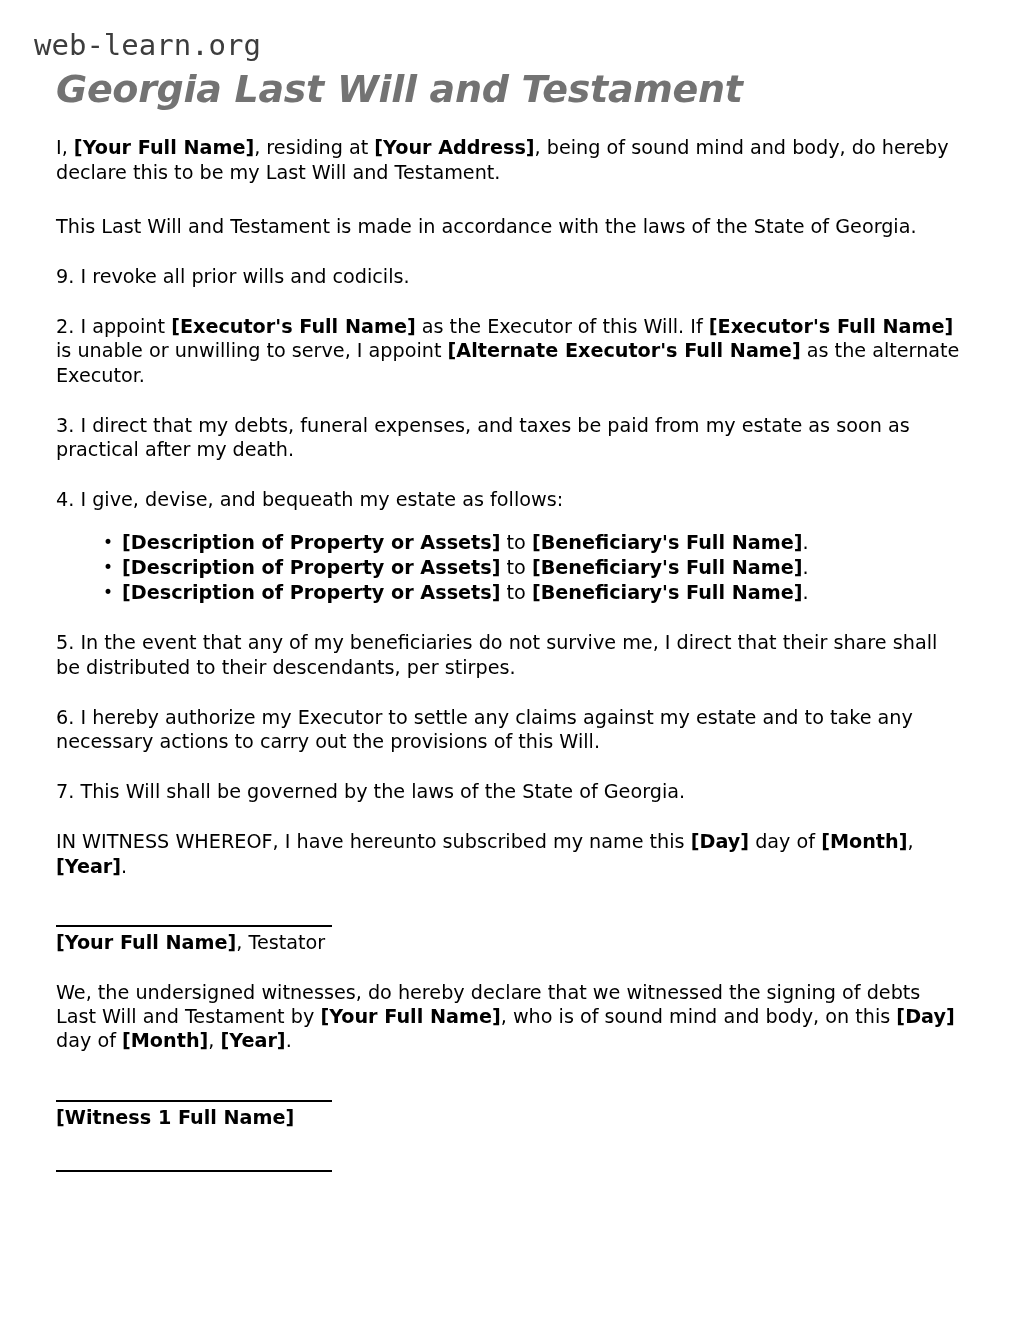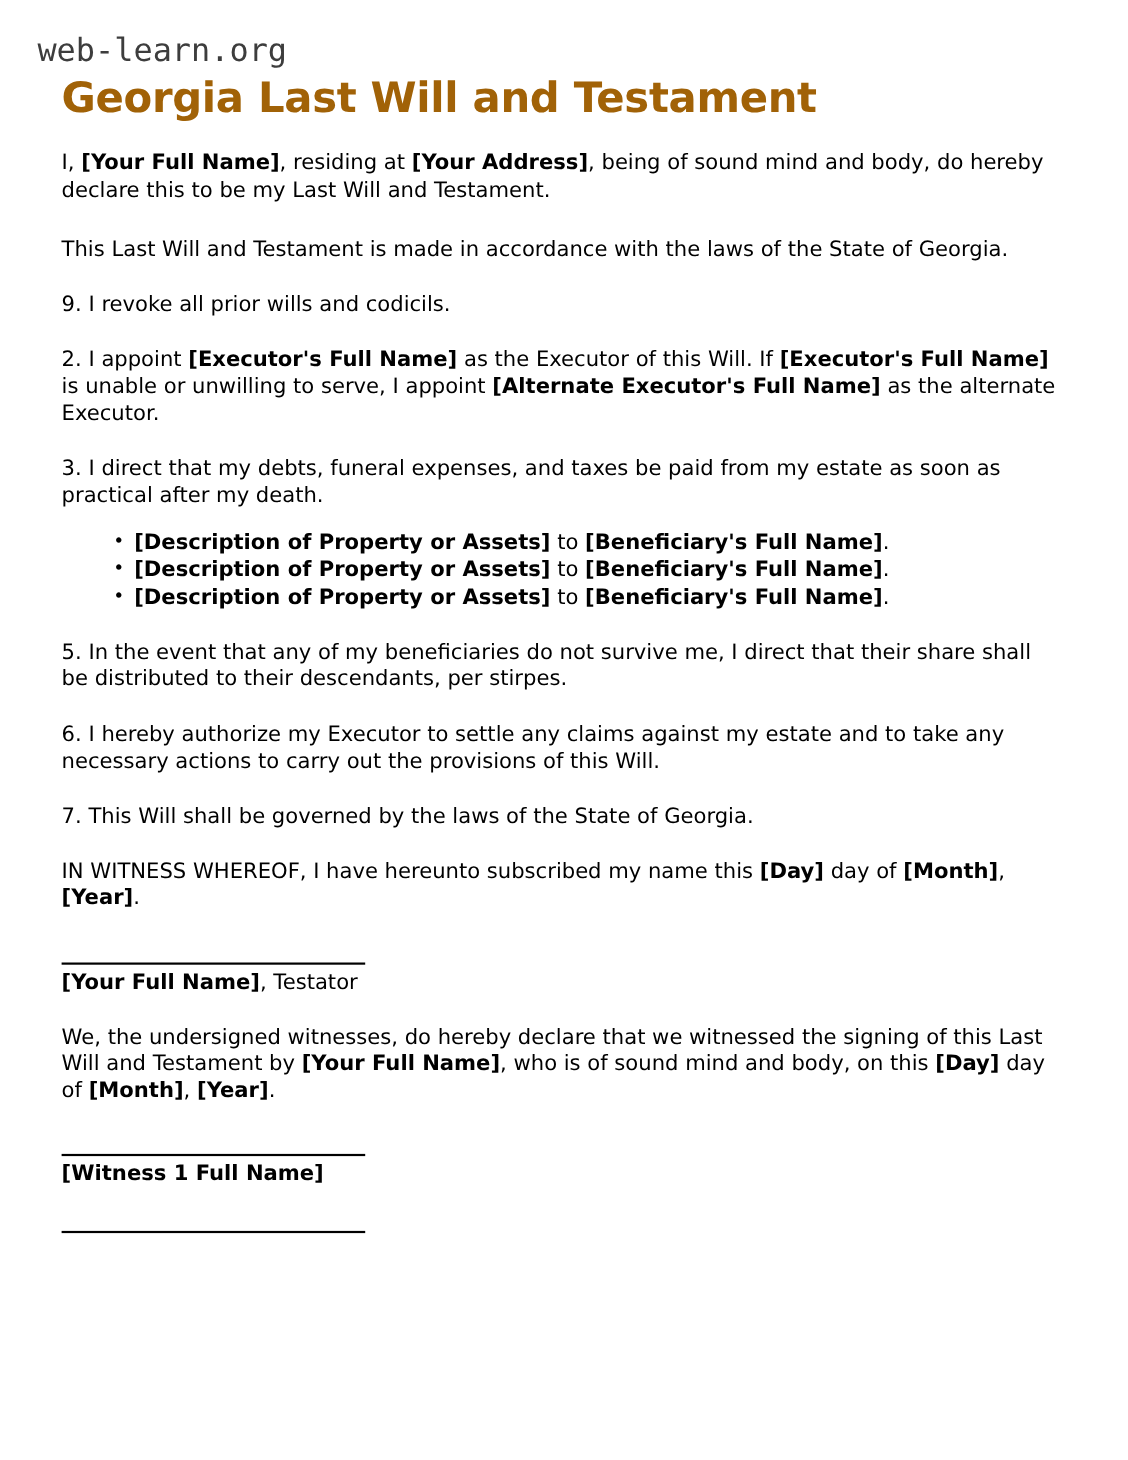--- a/index.html
+++ b/index.html
@@ -42,21 +42,22 @@
     box-sizing: border-box;
     width: 1025px;
   }
   h1.doc-title {
     font-family: "DejaVu Sans", sans-serif;
     font-weight: bold;
     font-size: 38px;
     line-height: 1.12;
     margin: 6px 0 0 0;
     letter-spacing: -0.3px;
-    color: #a16207;
+    color: #737373;
+    font-style: italic;
   }
   p.para {
     font-size: 19.2px;
     line-height: 24.2px;
     margin: 26px 0 0 0;
     color: #000000;
     text-align: left;
   }
   p.para.first {
     margin-top: 30px;
@@ -119,41 +120,42 @@
     <p class="para"><span>I, </span><b class="ph">[Your Full Name]</b><span>, residing at </span><b class="ph">[Your Address]</b><span>, being of sound mind and body, do hereby declare this to be my Last Will and Testament.</span></p>
 
     <p class="para first">This Last Will and Testament is made in accordance with the laws of the State of Georgia.</p>
 
     <p class="para">9. I revoke all prior wills and codicils.</p>
 
     <p class="para"><span>2. I appoint </span><b class="ph">[Executor's Full Name]</b><span> as the Executor of this Will. If </span><b class="ph">[Executor's Full Name]</b><span> is unable or unwilling to serve, I appoint </span><b class="ph">[Alternate Executor's Full Name]</b><span> as the alternate Executor.</span></p>
 
     <p class="para">3. I direct that my debts, funeral expenses, and taxes be paid from my estate as soon as practical after my death.</p>
 
+    <p class="para">4. I give, devise, and bequeath my estate as follows:</p>
 
     <ul class="bequest-list">
       <li><b class="ph">[Description of Property or Assets]</b><span> to </span><b class="ph">[Beneficiary's Full Name]</b><span>.</span></li>
       <li><b class="ph">[Description of Property or Assets]</b><span> to </span><b class="ph">[Beneficiary's Full Name]</b><span>.</span></li>
       <li><b class="ph">[Description of Property or Assets]</b><span> to </span><b class="ph">[Beneficiary's Full Name]</b><span>.</span></li>
     </ul>
 
     <p class="para">5. In the event that any of my beneficiaries do not survive me, I direct that their share shall be distributed to their descendants, per stirpes.</p>
 
     <p class="para">6. I hereby authorize my Executor to settle any claims against my estate and to take any necessary actions to carry out the provisions of this Will.</p>
 
     <p class="para">7. This Will shall be governed by the laws of the State of Georgia.</p>
 
     <p class="para"><span>IN WITNESS WHEREOF, I have hereunto subscribed my name this </span><b class="ph">[Day]</b><span> day of </span><b class="ph">[Month]</b><span>, </span><b class="ph">[Year]</b><span>.</span></p>
 
     <div class="sig-block">
       <div class="sig-rule"></div>
       <p class="sig-caption"><b class="ph">[Your Full Name]</b><span>, Testator</span></p>
     </div>
 
-    <p class="para"><span>We, the undersigned witnesses, do hereby declare that we witnessed the signing of this Last Will and Testament by </span><b class="ph">[Your Full Name]</b><span>, who is of sound mind and body, on this </span><b class="ph">[Day]</b><span> day of </span><b class="ph">[Month]</b><span>, </span><b class="ph">[Year]</b><span>.</span></p>
+    <p class="para"><span>We, the undersigned witnesses, do hereby declare that we witnessed the signing of debts Last Will and Testament by </span><b class="ph">[Your Full Name]</b><span>, who is of sound mind and body, on this </span><b class="ph">[Day]</b><span> day of </span><b class="ph">[Month]</b><span>, </span><b class="ph">[Year]</b><span>.</span></p>
 
     <div class="sig-block">
       <div class="sig-rule"></div>
       <p class="sig-caption"><b class="ph">[Witness 1 Full Name]</b></p>
     </div>
 
     <div class="sig-block tight">
       <div class="sig-rule"></div>
     </div>
 

